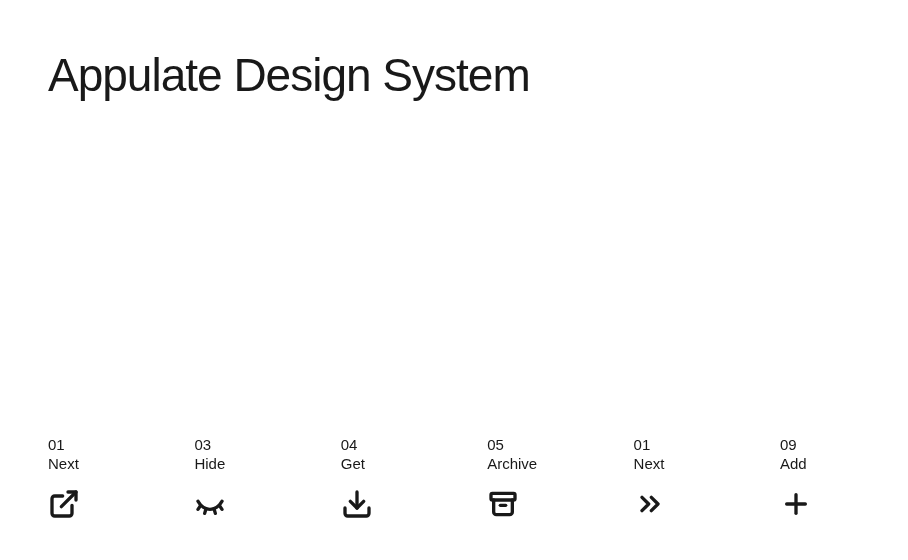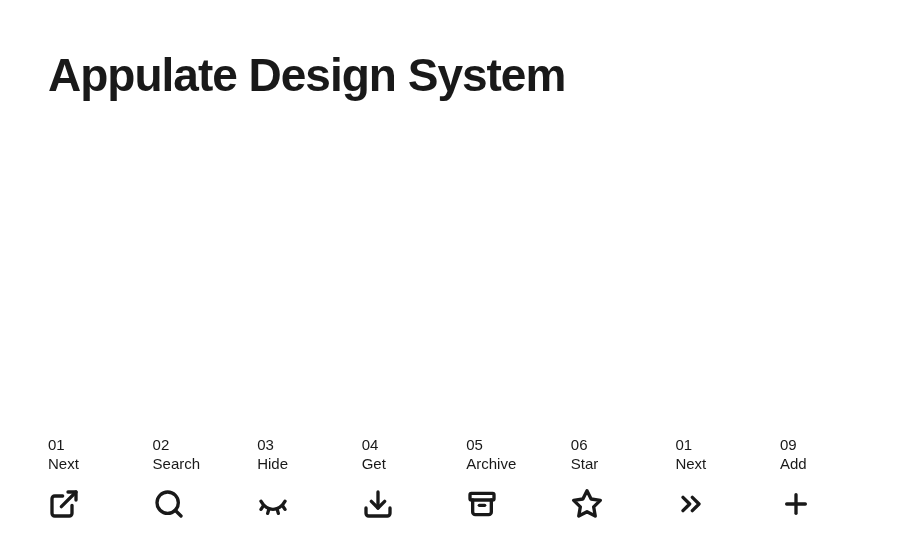--- a/index.html
+++ b/index.html
@@ -14,21 +14,21 @@
       font-family: -apple-system, BlinkMacSystemFont, "Helvetica Neue", Arial, sans-serif;
       color: #191919;
       position: relative;
       overflow: hidden;
     }
     .title {
       position: absolute;
       top: 48px;
       left: 48px;
       font-size: 46px;
-      font-weight: 700;
+      font-weight: 400;
       letter-spacing: -1px;
     }
     .icon-row {
       position: absolute;
       bottom: 40px;
       left: 48px;
       right: 48px;
       display: flex;
       justify-content: space-between;
       align-items: flex-end;
@@ -73,30 +73,20 @@
     <span class="icon-label">Next</span>
     <span class="icon-svg">
       <svg viewBox="0 0 24 24" fill="none" stroke="#191919" stroke-width="2.5" stroke-linecap="round" stroke-linejoin="round">
         <path d="M18 13v6a2 2 0 0 1-2 2H5a2 2 0 0 1-2-2V8a2 2 0 0 1 2-2h6"></path>
         <polyline points="15 3 21 3 21 9"></polyline>
         <line x1="10" y1="14" x2="21" y2="3"></line>
       </svg>
     </span>
   </div>
 
-  <div class="icon-item">
-    <span class="icon-number">02</span>
-    <span class="icon-label">Search</span>
-    <span class="icon-svg">
-      <svg viewBox="0 0 24 24" fill="none" stroke="#191919" stroke-width="2.5" stroke-linecap="round" stroke-linejoin="round">
-        <circle cx="11" cy="11" r="8"></circle>
-        <line x1="21" y1="21" x2="16.65" y2="16.65"></line>
-      </svg>
-    </span>
-  </div>
 
   <div class="icon-item">
     <span class="icon-number">03</span>
     <span class="icon-label">Hide</span>
     <span class="icon-svg">
       <svg viewBox="0 0 24 24" fill="none" stroke="#191919" stroke-width="2.5" stroke-linecap="round" stroke-linejoin="round">
         <path d="M3 10c2 4 6 6 9 6s7-2 9-6"></path>
         <line x1="5" y1="13" x2="3" y2="16"></line>
         <line x1="9" y1="15.5" x2="8" y2="19"></line>
         <line x1="15" y1="15.5" x2="16" y2="19"></line>
@@ -122,29 +112,20 @@
     <span class="icon-label">Archive</span>
     <span class="icon-svg">
       <svg viewBox="0 0 24 24" fill="none" stroke="#191919" stroke-width="2.5" stroke-linecap="round" stroke-linejoin="round">
         <rect x="3" y="4" width="18" height="5" rx="1"></rect>
         <path d="M5 9v9a2 2 0 0 0 2 2h10a2 2 0 0 0 2-2V9"></path>
         <line x1="10" y1="13" x2="14" y2="13"></line>
       </svg>
     </span>
   </div>
 
-  <div class="icon-item">
-    <span class="icon-number">06</span>
-    <span class="icon-label">Star</span>
-    <span class="icon-svg">
-      <svg viewBox="0 0 24 24" fill="none" stroke="#191919" stroke-width="2.5" stroke-linecap="round" stroke-linejoin="round">
-        <polygon points="12 2 15.09 8.26 22 9.27 17 14.14 18.18 21.02 12 17.77 5.82 21.02 7 14.14 2 9.27 8.91 8.26 12 2"></polygon>
-      </svg>
-    </span>
-  </div>
 
   <div class="icon-item">
     <span class="icon-number">01</span>
     <span class="icon-label">Next</span>
     <span class="icon-svg">
       <svg viewBox="0 0 24 24" fill="none" stroke="#191919" stroke-width="2.5" stroke-linecap="round" stroke-linejoin="round">
         <polyline points="13 17 18 12 13 7"></polyline>
         <polyline points="6 17 11 12 6 7"></polyline>
       </svg>
     </span>

